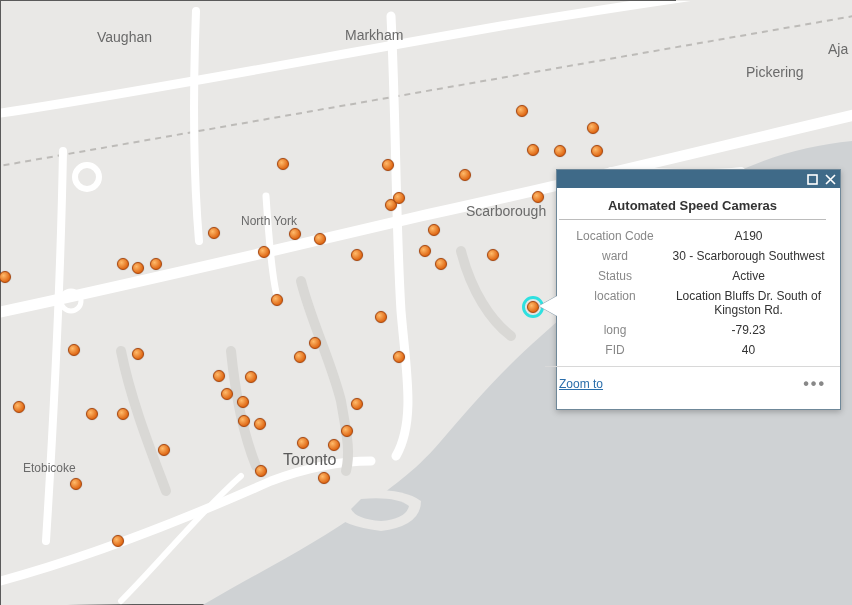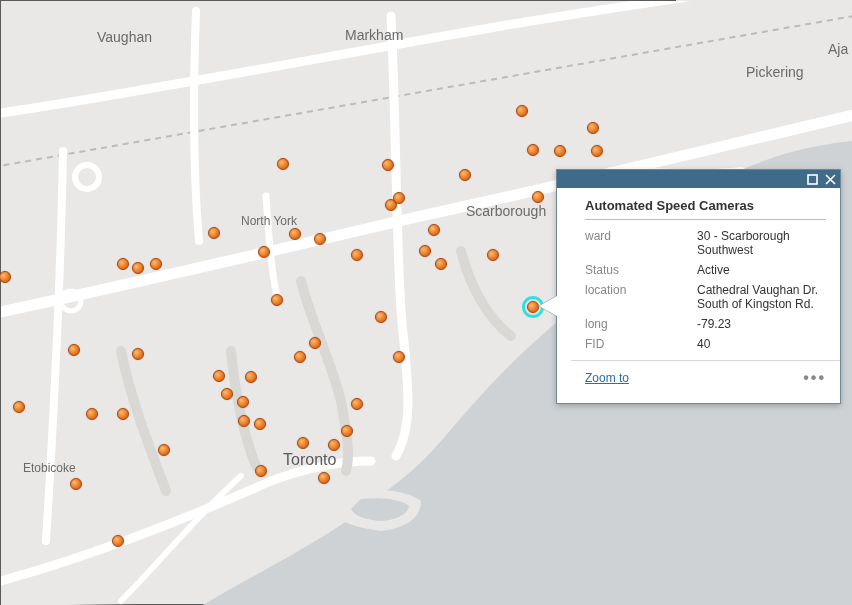--- a/index.html
+++ b/index.html
@@ -71,21 +71,22 @@
     padding: 0 4px;
     gap: 6px;
   }
   .popup-header .hicon {
     width: 12px; height: 12px;
     display: flex; align-items: center; justify-content: center;
     cursor: pointer;
   }
   .popup-header svg { stroke: #fff; fill: none; stroke-width: 1.6; }
   .popup-body {
-    padding: 10px 14px 6px 28px;
+    padding: 10px 14px 6px 2px;
+    text-align: center;
   }
   .popup-title {
     font-size: 13px;
     font-weight: bold;
     color: #333;
     padding-bottom: 6px;
     border-bottom: 1px solid #bcbcbc;
     margin-bottom: 6px;
   }
   .popup-table {
@@ -263,30 +264,34 @@
         <svg width="11" height="11" viewBox="0 0 11 11">
             <path d="M1 1 L10 10 M10 1 L1 10"></path>
           </svg>
       </div>
     </div>
     <div class="popup-body">
       <div class="popup-title">Automated Speed Cameras</div>
       <table class="popup-table">
         <tbody id="popup-rows">
             <tr>
+              <td class="k">Location Code</td>
+              <td class="v">A190</td>
+            </tr>
+            <tr>
               <td class="k">ward</td>
               <td class="v">30 - Scarborough Southwest</td>
             </tr>
             <tr>
               <td class="k">Status</td>
               <td class="v">Active</td>
             </tr>
             <tr>
               <td class="k">location</td>
-              <td class="v">Cathedral Vaughan Dr. South of Kingston Rd.</td>
+              <td class="v">Location Bluffs Dr. South of Kingston Rd.</td>
             </tr>
             <tr>
               <td class="k">long</td>
               <td class="v">-79.23</td>
             </tr>
             <tr>
               <td class="k">FID</td>
               <td class="v">40</td>
             </tr>
           </tbody>

